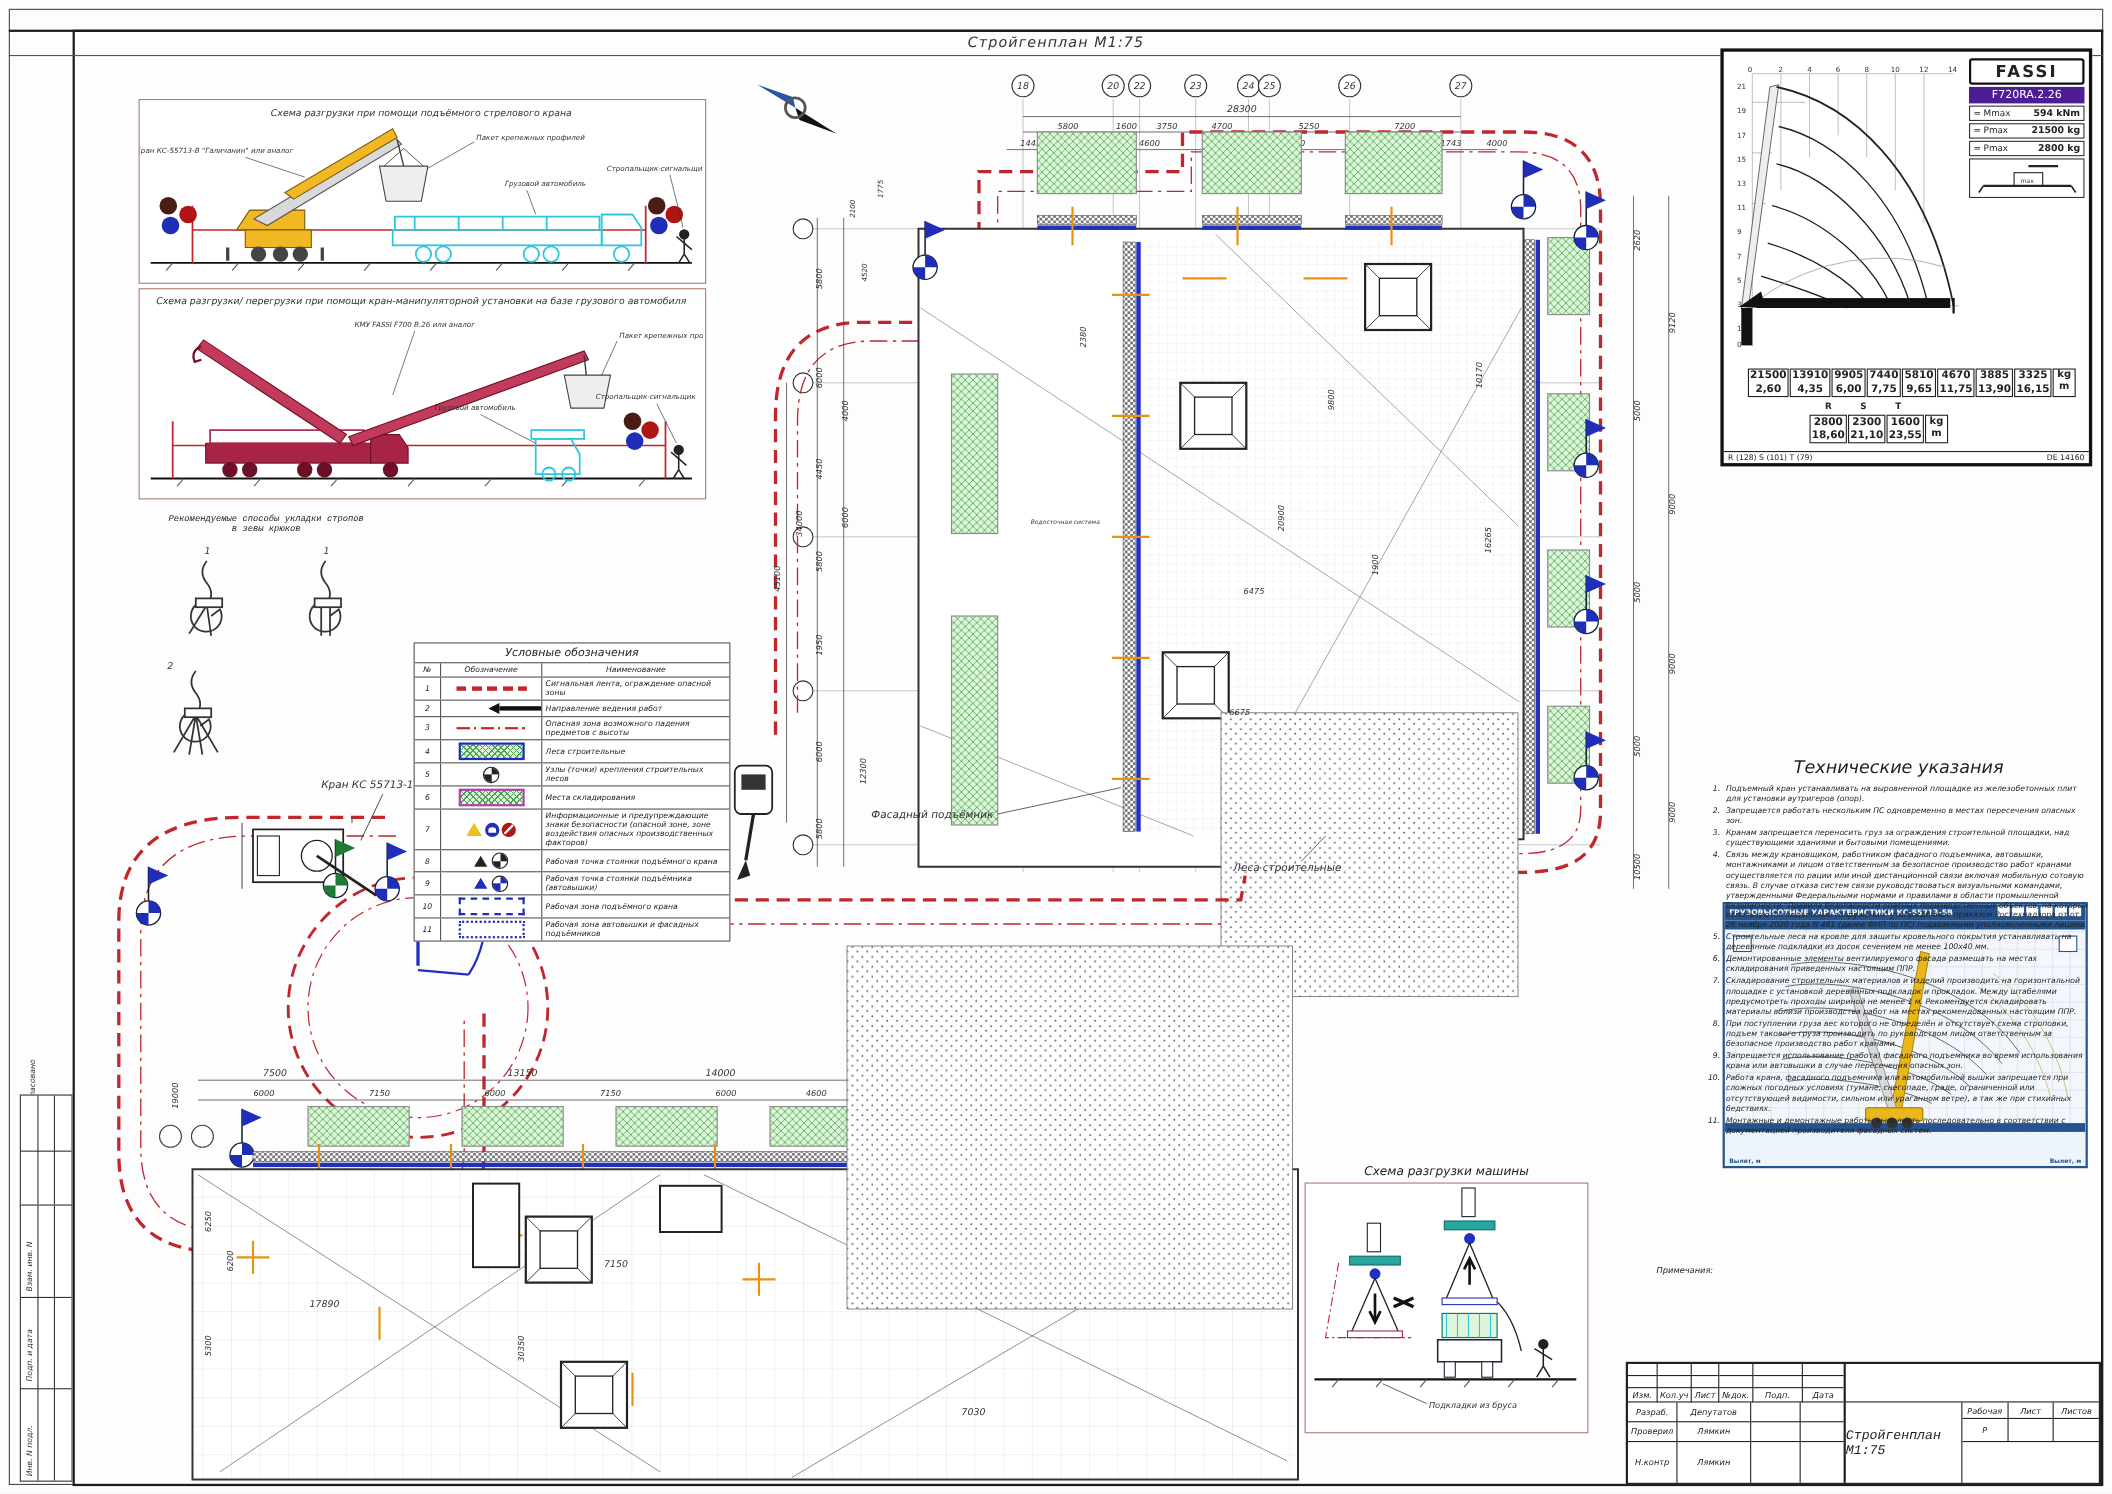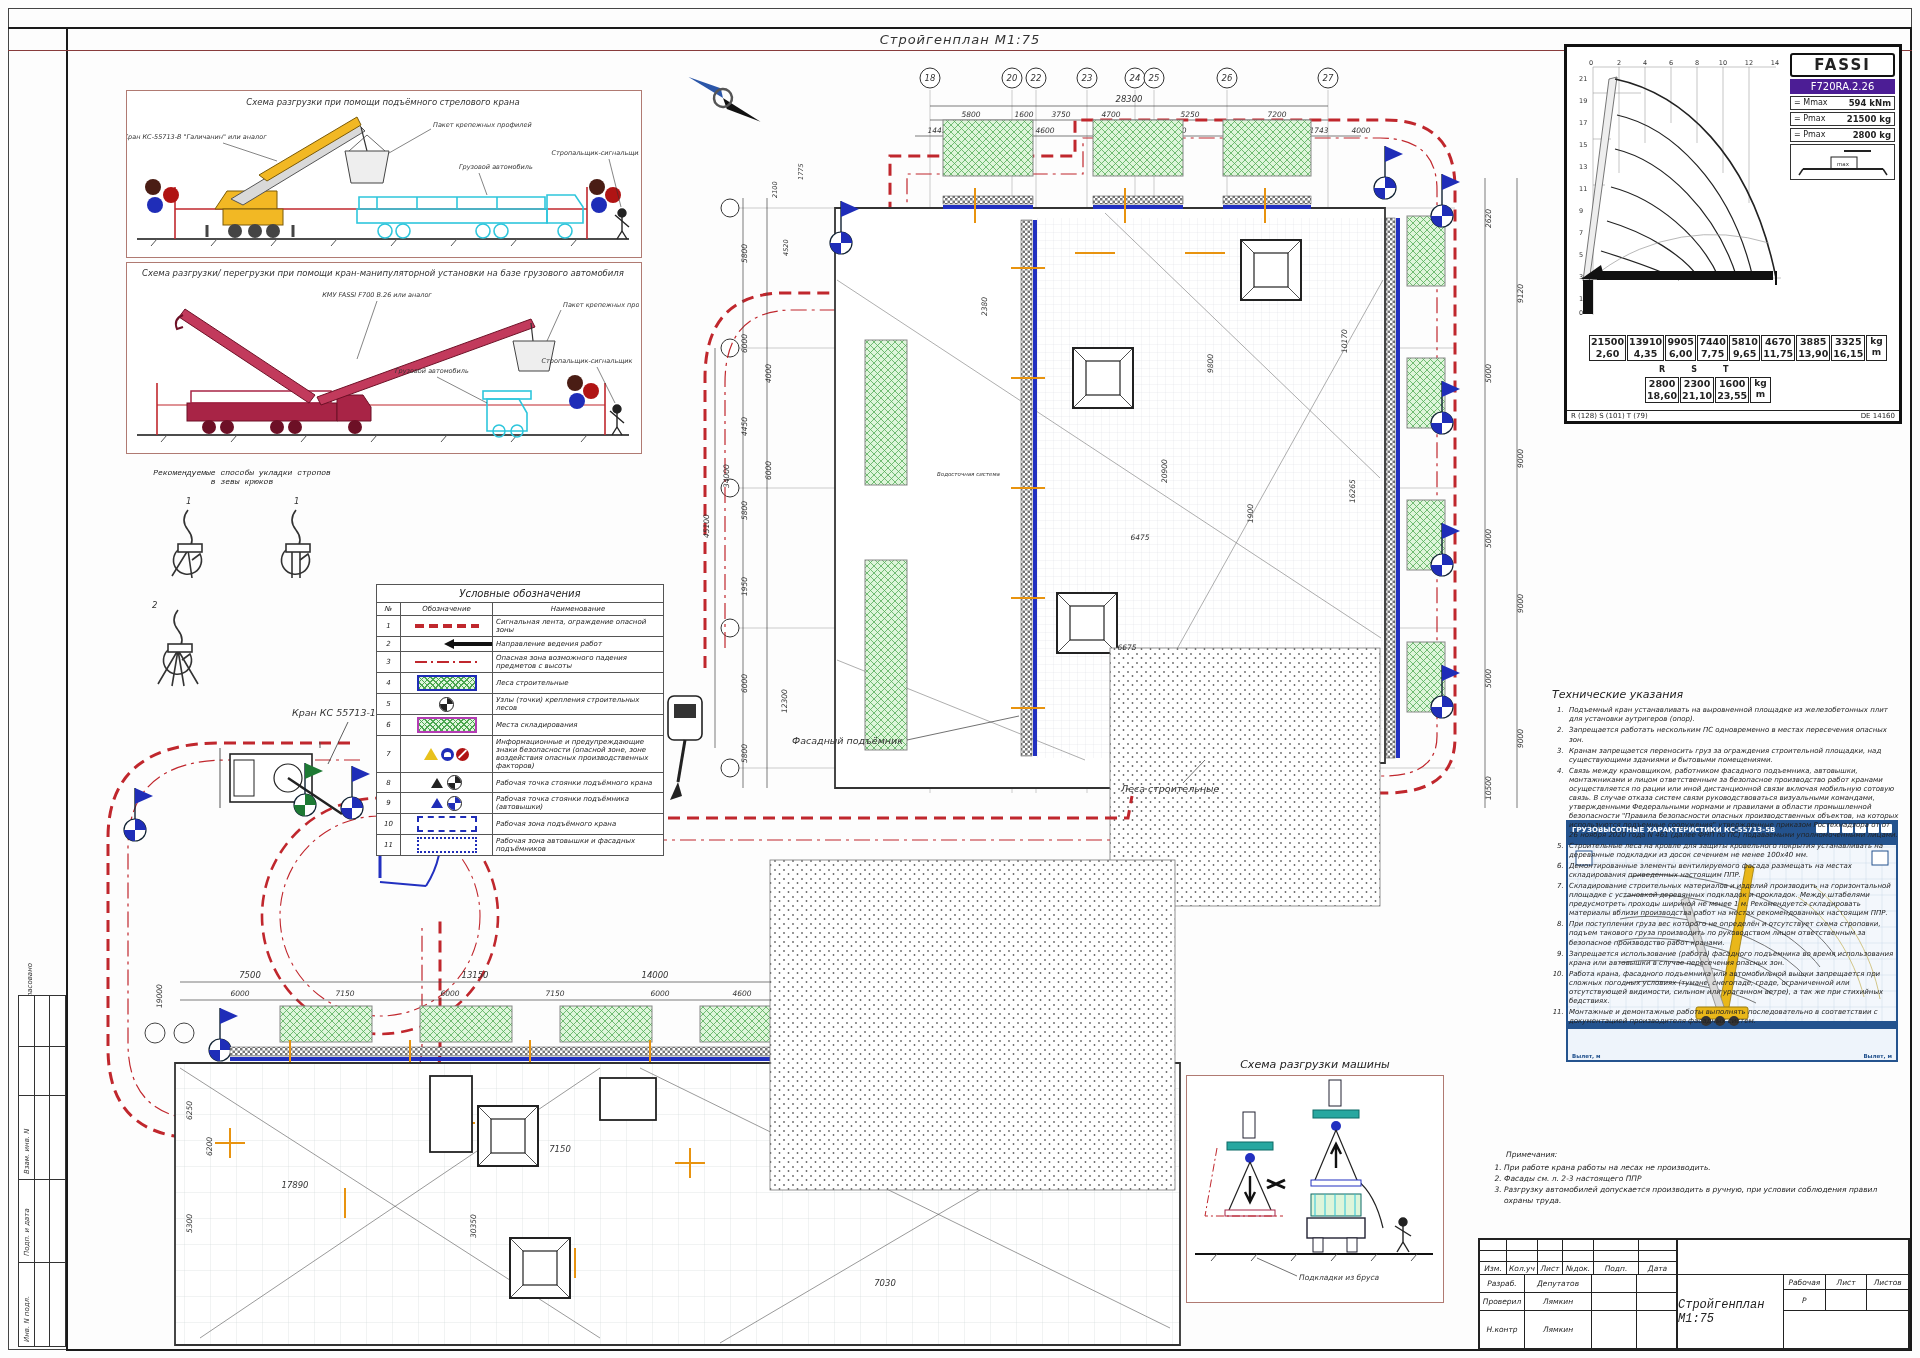--- a/index.html
+++ b/index.html
@@ -45,21 +45,21 @@
   .qc i.a{left:50%;top:0;} .qc i.b{left:0;top:50%;}
   .qc.dark i{background:#222;}
   .tri{width:0;height:0;border-left:6px solid transparent;border-right:6px solid transparent;border-bottom:10px solid #222;margin-right:4px;}
   .tri.blu{border-bottom-color:#1f2db8;}
   .sgn{width:13px;height:13px;border-radius:50%;display:inline-block;margin:0 1px;position:relative;} .sgn.s2{background:#1f2db8;} .sgn.s3{background:#b01414;}
   .sgn.s3::after,.sgn.s1::after{content:"";position:absolute;left:1px;top:5.5px;width:11px;height:2px;background:#fff;transform:rotate(-45deg);}
   .sgn.s2::after{content:"";position:absolute;left:3px;top:4px;width:7px;height:5px;border-radius:50% 50% 0 0;background:#fff;}
   .wtri{width:0;height:0;border-left:7px solid transparent;border-right:7px solid transparent;border-bottom:12px solid #e8c11c;position:relative;margin-right:2px;}
   
   .tech{font-size:7px;font-style:italic;line-height:1.3;}
-  .tech h3{margin:0 0 4px 0;font-size:11px;font-weight:normal;font-style:italic;}
+  .tech h3{margin:0 0 4px 0;text-align:center;font-size:16px;font-weight:normal;font-style:italic;}
   .tech ol{margin:0;padding-left:14px;}
   .tech li{margin-bottom:2px;padding-left:3px;}
   .remarks{font-size:7.5px;font-style:italic;line-height:1.45;}
   .remarks .rt{margin-bottom:2px;margin-left:16px;}
   .remarks ol{margin:0;padding-left:14px;}
   
   .fassi{border:3px solid #111;background:#fff;position:relative;}
   .f-logo{border:2px solid #111;border-radius:3px;padding:1px 6px;font-weight:bold;font-size:15px;letter-spacing:2px;text-align:center;}
   .f-model{background:#4c1d95;color:#fff;font-weight:normal;font-size:10px;text-align:center;padding:2px 2px;}
   .f-spec{display:flex;justify-content:space-between;border:1px solid #333;padding:1px 3px;font-size:8px;margin-top:2px;}
@@ -994,25 +994,20 @@
             <line x1="216" y1="166" x2="222" y2="176"></line>
         </g>
         <line x1="70" y1="182" x2="110" y2="200" stroke="#333" stroke-width="0.7"></line>
         <text class="t t7" x="112" y="204">Подкладки из бруса</text>
       </svg>
     </div>
   </div>
 
   <div class="abs remarks" style="left:1490px;top:1150px;width:400px;">
     <div class="rt">Примечания:</div>
-    <ol>
-      <li>При работе крана работы на лесах не производить.</li>
-      <li>Фасады см. л. 2-3 настоящего ППР</li>
-      <li>Разгрузку автомобилей допускается производить в ручную, при условии соблюдения правил охраны труда.</li>
-    </ol>
   </div>
 
   <div class="abs stamp" style="left:1478px;top:1238px;width:428px;height:108px;">
 
     <div style="width:196px;display:flex;flex-direction:column;border-right:2px solid #222;">
       <div style="display:flex;height:11px;">
           <div class="cell" style="width:26px;"></div>
           <div class="cell" style="width:30px;"></div>
           <div class="cell" style="width:24px;"></div>
           <div class="cell" style="width:30px;"></div>

